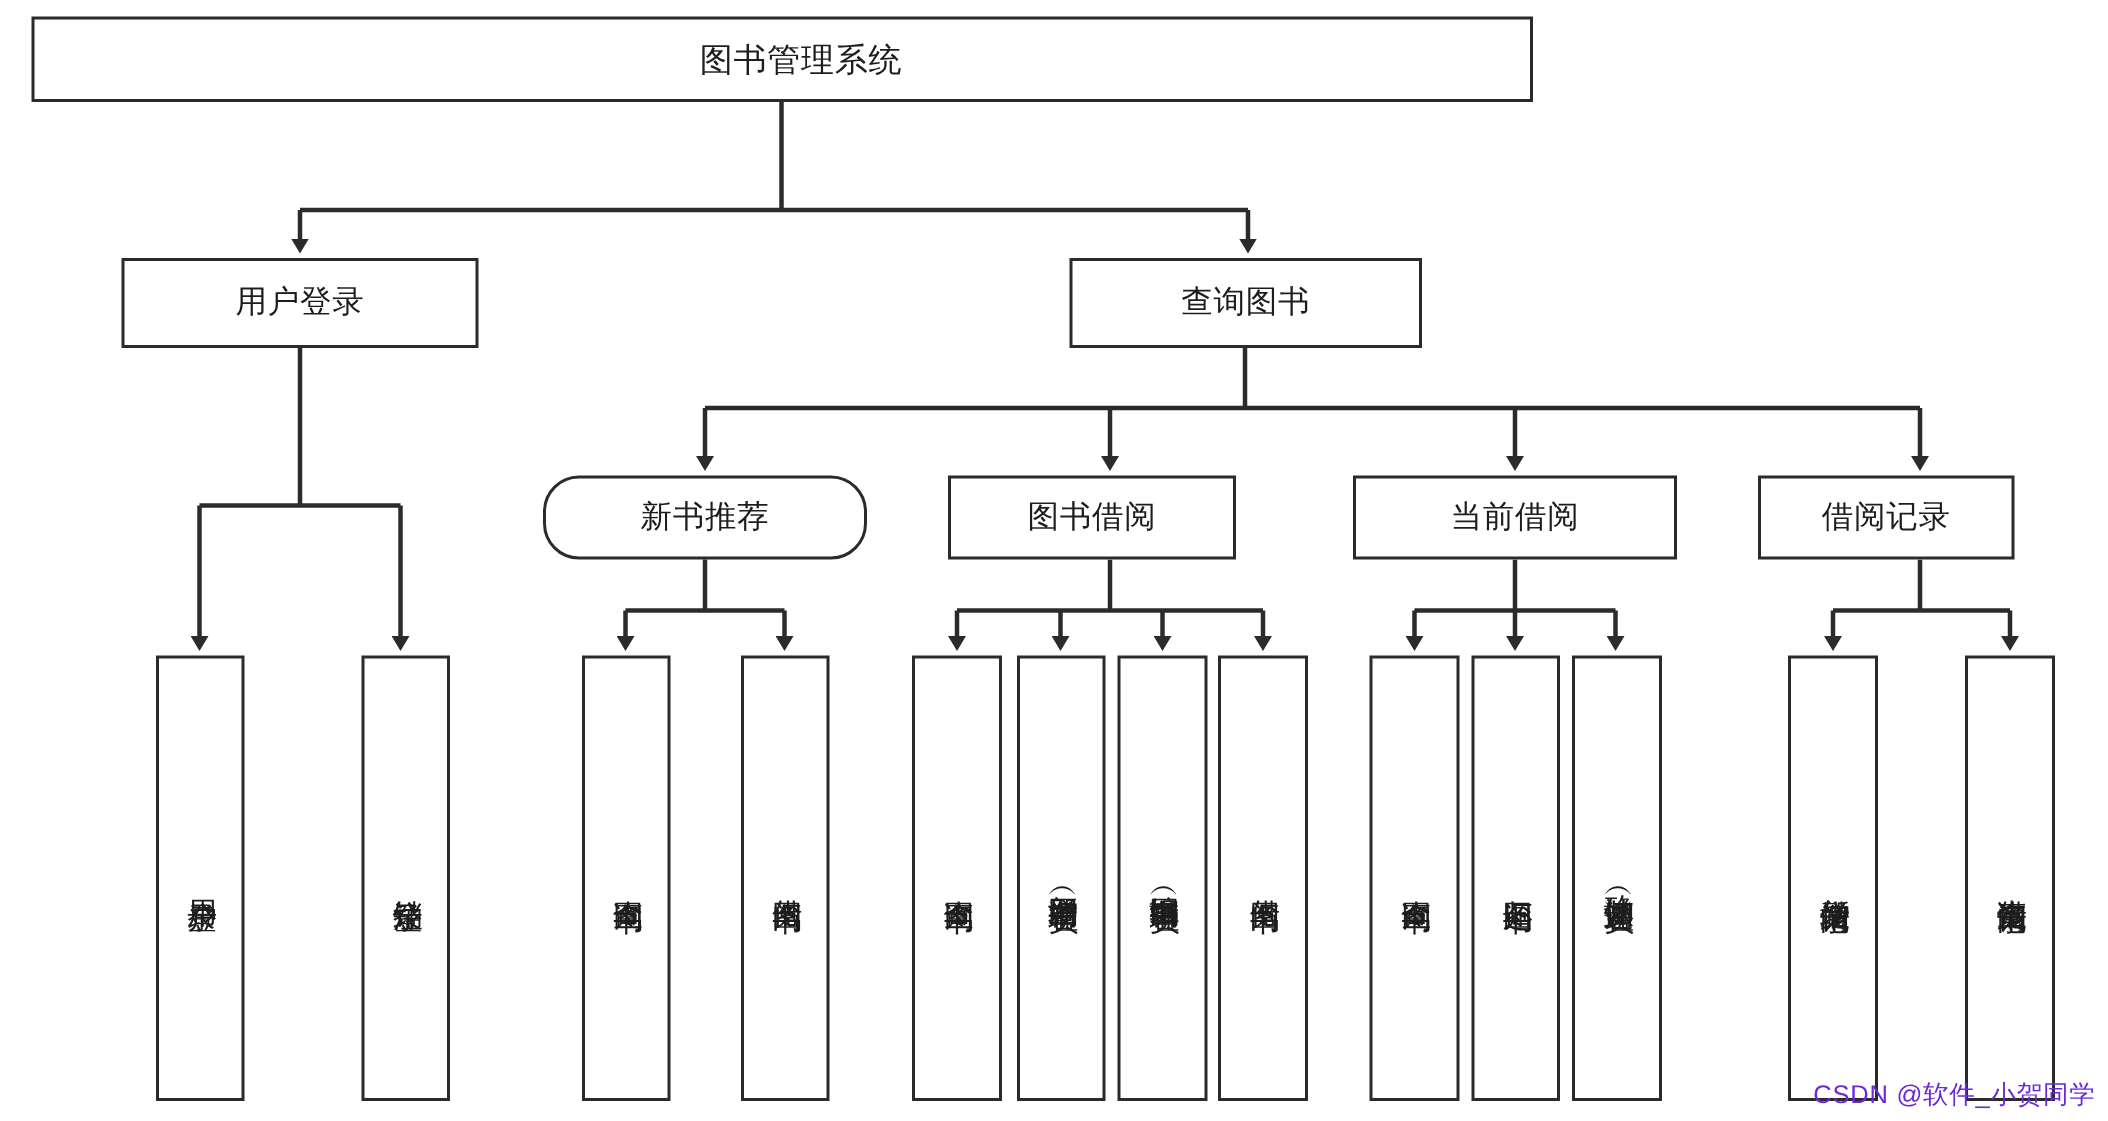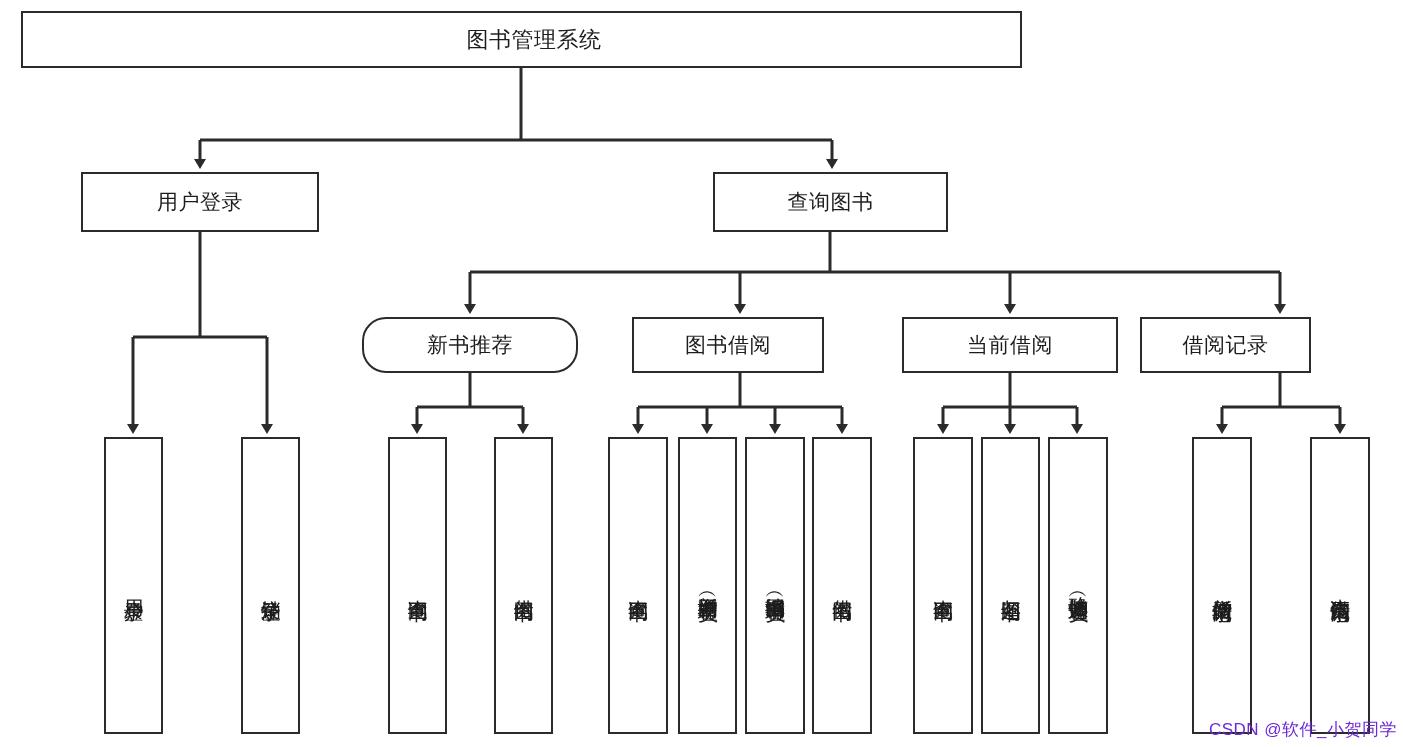--- a/index.html
+++ b/index.html
@@ -137,21 +137,21 @@
 
   <div class="node" style="left:362px; top:317px; width:216px; height:56px;border-radius:24px;">
     <span class="label">新书推荐</span>
   </div>
   <div class="node" style="left:632px; top:317px; width:192px; height:56px;">
     <span class="label">图书借阅</span>
   </div>
   <div class="node" style="left:902px; top:317px; width:216px; height:56px;">
     <span class="label">当前借阅</span>
   </div>
-  <div class="node" style="left:1140px; top:317px; width:171px; height:56px;">
+  <div class="node" style="left:1172px; top:317px; width:171px; height:56px;">
     <span class="label">借阅记录</span>
   </div>
 
   <div class="node vertical" style="left:104px; top:437px; width:59px; height:297px;">
     <span class="label">用户登录</span>
   </div>
   <div class="node vertical" style="left:241px; top:437px; width:59px; height:297px;">
     <span class="label">注销登录</span>
   </div>
 

